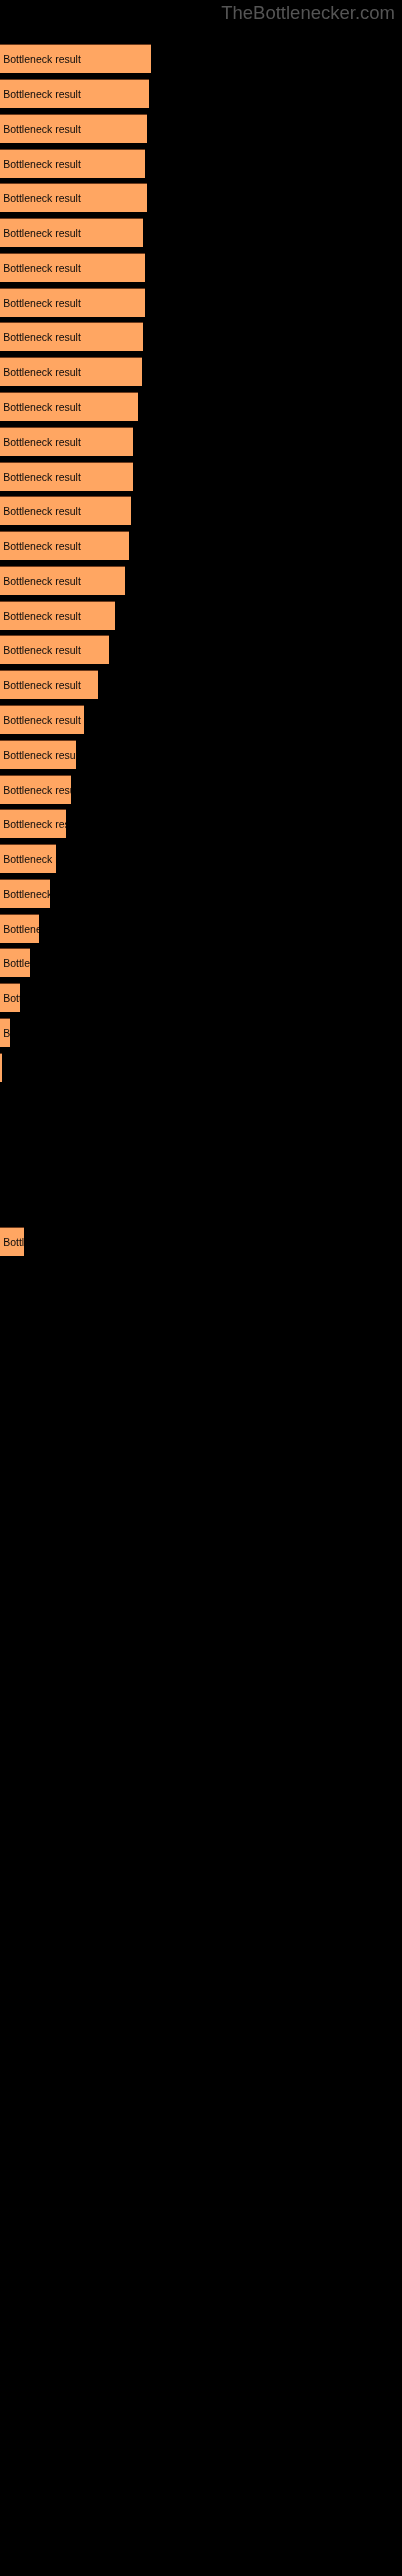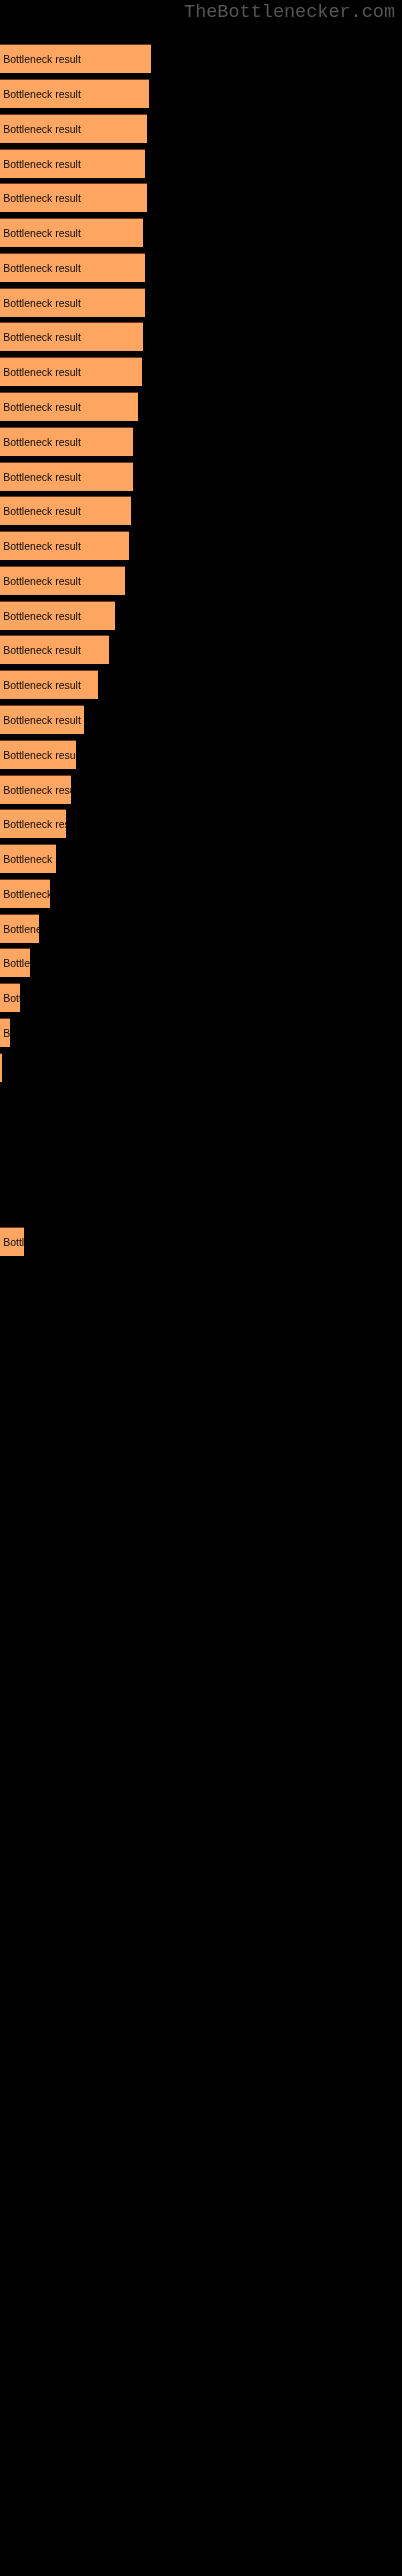--- a/index.html
+++ b/index.html
@@ -12,21 +12,21 @@
   }
   #chart-root{position:absolute;inset:0;}
   .watermark{
     position:absolute;
     right:8px;
     top:1.6px;
     font-size:18.5px;
     color:#555555;
     letter-spacing:0px;
     white-space:nowrap;
-    font-family:Liberation Mono, monospace;
+    font-family:Liberation Sans, sans-serif;
   }
   .bar-row{
     position:absolute;
     left:0;
     height:29px;
   }
   .bar{
     position:absolute;
     left:0;top:0;bottom:0;
     background:#ffa662;

